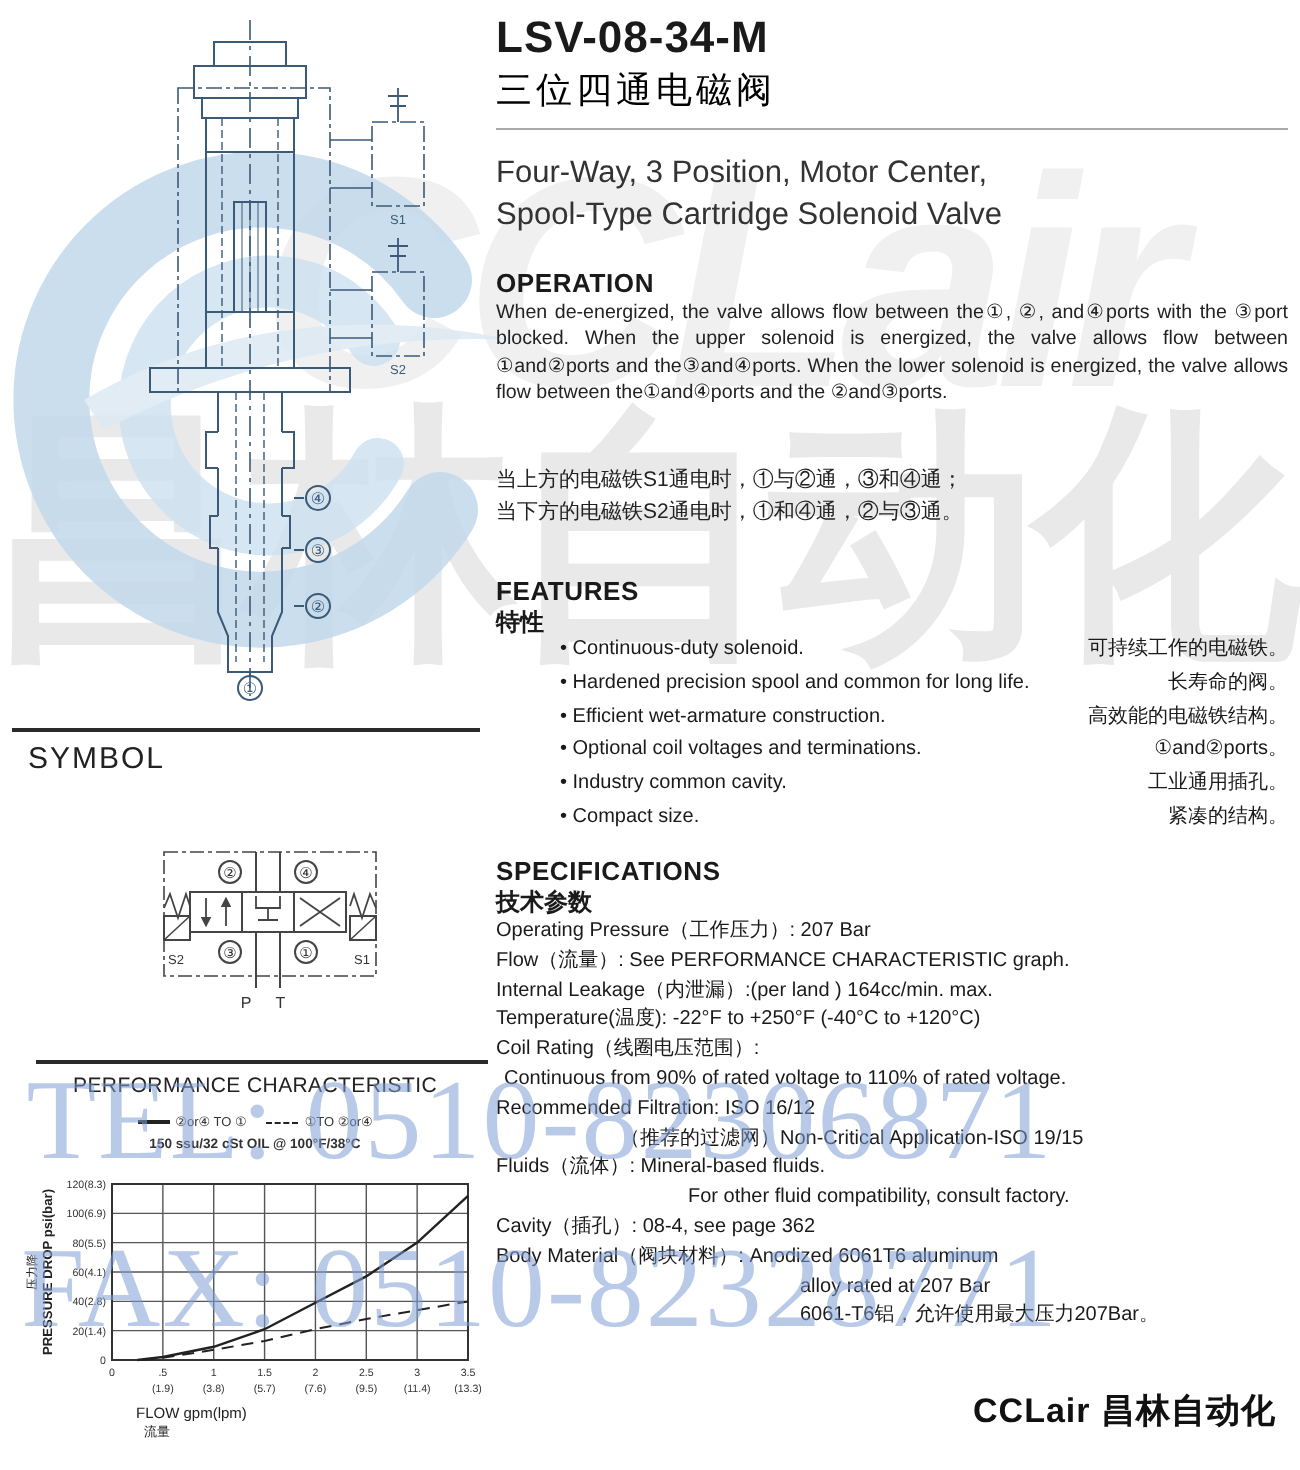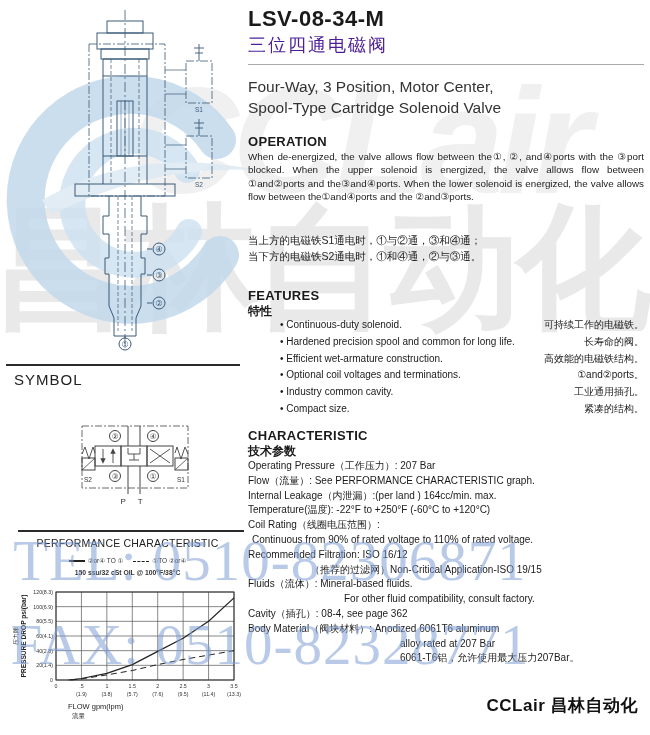--- a/index.html
+++ b/index.html
@@ -14,21 +14,21 @@
            font-size:57px;color:rgba(125,158,214,0.55);z-index:3;letter-spacing:1px;}
   .wm-tel{top:528px;} .wm-fax{top:612px;}
   .wm-logo{left:-18px;top:50px;z-index:0;opacity:.85;}
   
   .content{position:absolute;inset:0;z-index:2;}
   .abs{position:absolute;}
   .rule{position:absolute;background:#2a2a2a;height:2px;}
   .thinline{position:absolute;background:#aaa;height:1px;}
   
   .model{left:248px;top:6px;font-size:22px;font-weight:bold;letter-spacing:.5px;}
-  .title-zh{left:248px;top:33px;font-size:18px;color:#4c1d95;letter-spacing:2px;}
+  .title-zh{left:248px;top:33px;font-size:18px;color:#000000;letter-spacing:2px;}
   .subtitle{left:248px;top:76px;font-size:15.5px;color:#333;line-height:21px;}
   .sec-head{font-size:13px;font-weight:bold;letter-spacing:.3px;}
   .sec-head-zh{font-size:12px;font-weight:bold;}
   .body-en{left:248px;top:150px;width:396px;font-size:9.8px;line-height:13.4px;color:#222;text-align:justify;}
   .body-zh{left:248px;top:233px;width:396px;font-size:10.5px;line-height:15.5px;color:#222;}
   .feat{left:248px;top:317px;width:396px;font-size:10px;line-height:16.8px;}
   .feat-row{display:flex;justify-content:space-between;margin-left:32px;}
   .feat-row .en:before{content:"• ";}
   .specs{left:248px;top:459px;width:400px;font-size:10px;line-height:14.8px;}
   .spec-b{font-weight:normal;}
@@ -233,27 +233,27 @@
         <div class="feat-row">
           <span class="en">Industry common cavity.</span>
           <span class="zh">工业通用插孔。</span>
         </div>
         <div class="feat-row">
           <span class="en">Compact size.</span>
           <span class="zh">紧凑的结构。</span>
         </div>
       </div>
 
-    <div class="abs sec-head" style="left:248px;top:428px;">CHARACTERISTIC</div>
+    <div class="abs sec-head" style="left:248px;top:428px;">SPECIFICATIONS</div>
     <div class="abs sec-head-zh" style="left:248px;top:443px;">技术参数</div>
     <div class="abs specs" id="spec-list">
         <div class="ind-0"><span class="spec-b">Operating Pressure</span><span>（工作压力）: 207 Bar</span></div>
         <div class="ind-0"><span class="spec-b">Flow</span><span>（流量）: See PERFORMANCE CHARACTERISTIC graph.</span></div>
         <div class="ind-0"><span class="spec-b">Internal Leakage</span><span>（内泄漏）:(per land ) 164cc/min. max.</span></div>
-        <div class="ind-0"><span class="spec-b">Temperature</span><span>(温度): -22°F to +250°F (-60°C to +120°C)</span></div>
+        <div class="ind-0"><span class="spec-b">Temperature</span><span>(温度): -22°F to +250°F (-40°C to +120°C)</span></div>
         <div class="ind-0"><span class="spec-b">Coil Rating</span><span>（线圈电压范围）:</span></div>
         <div class="ind-1"><span>Continuous from 90% of rated voltage to 110% of rated voltage.</span></div>
         <div class="ind-0"><span class="spec-b">Recommended Filtration:</span><span> ISO 16/12</span></div>
         <div class="ind-2"><span>（推荐的过滤网）Non-Critical Application-ISO 19/15</span></div>
         <div class="ind-0"><span class="spec-b">Fluids</span><span>（流体）: Mineral-based fluids.</span></div>
         <div class="ind-3"><span>For other fluid compatibility, consult factory.</span></div>
         <div class="ind-0"><span class="spec-b">Cavity</span><span>（插孔）: 08-4, see page 362</span></div>
         <div class="ind-0"><span class="spec-b">Body Material</span><span>（阀块材料）: Anodized 6061T6 aluminum</span></div>
         <div class="ind-4"><span>alloy rated at 207 Bar</span></div>
         <div class="ind-4"><span>6061-T6铝，允许使用最大压力207Bar。</span></div>

